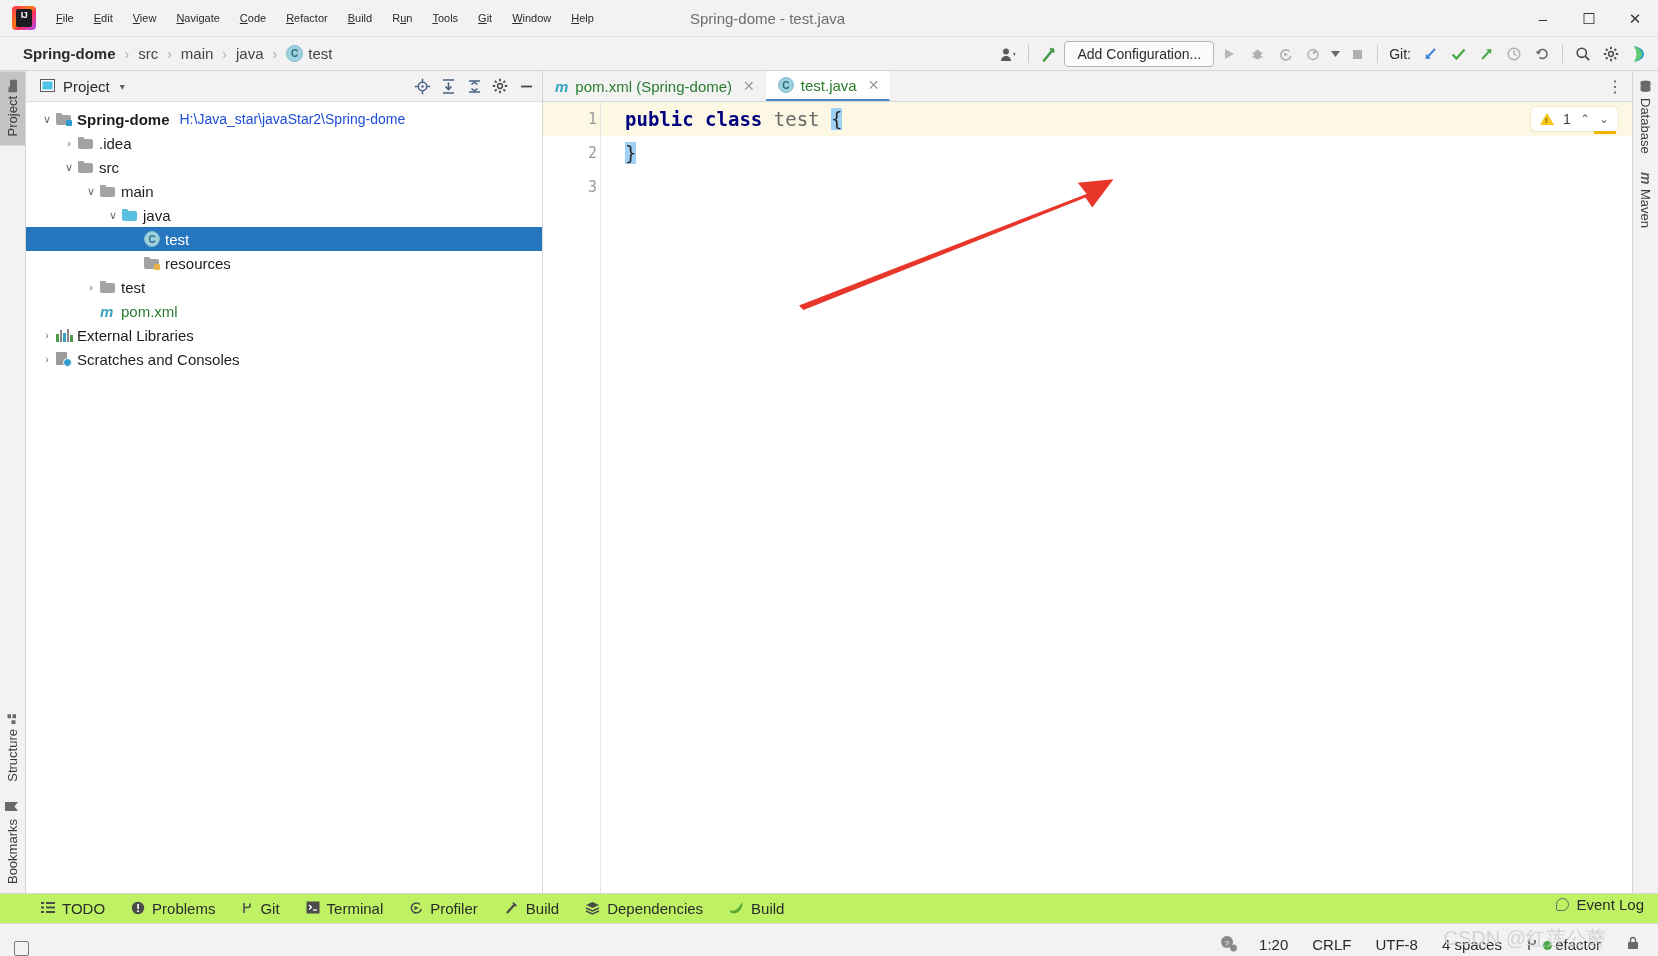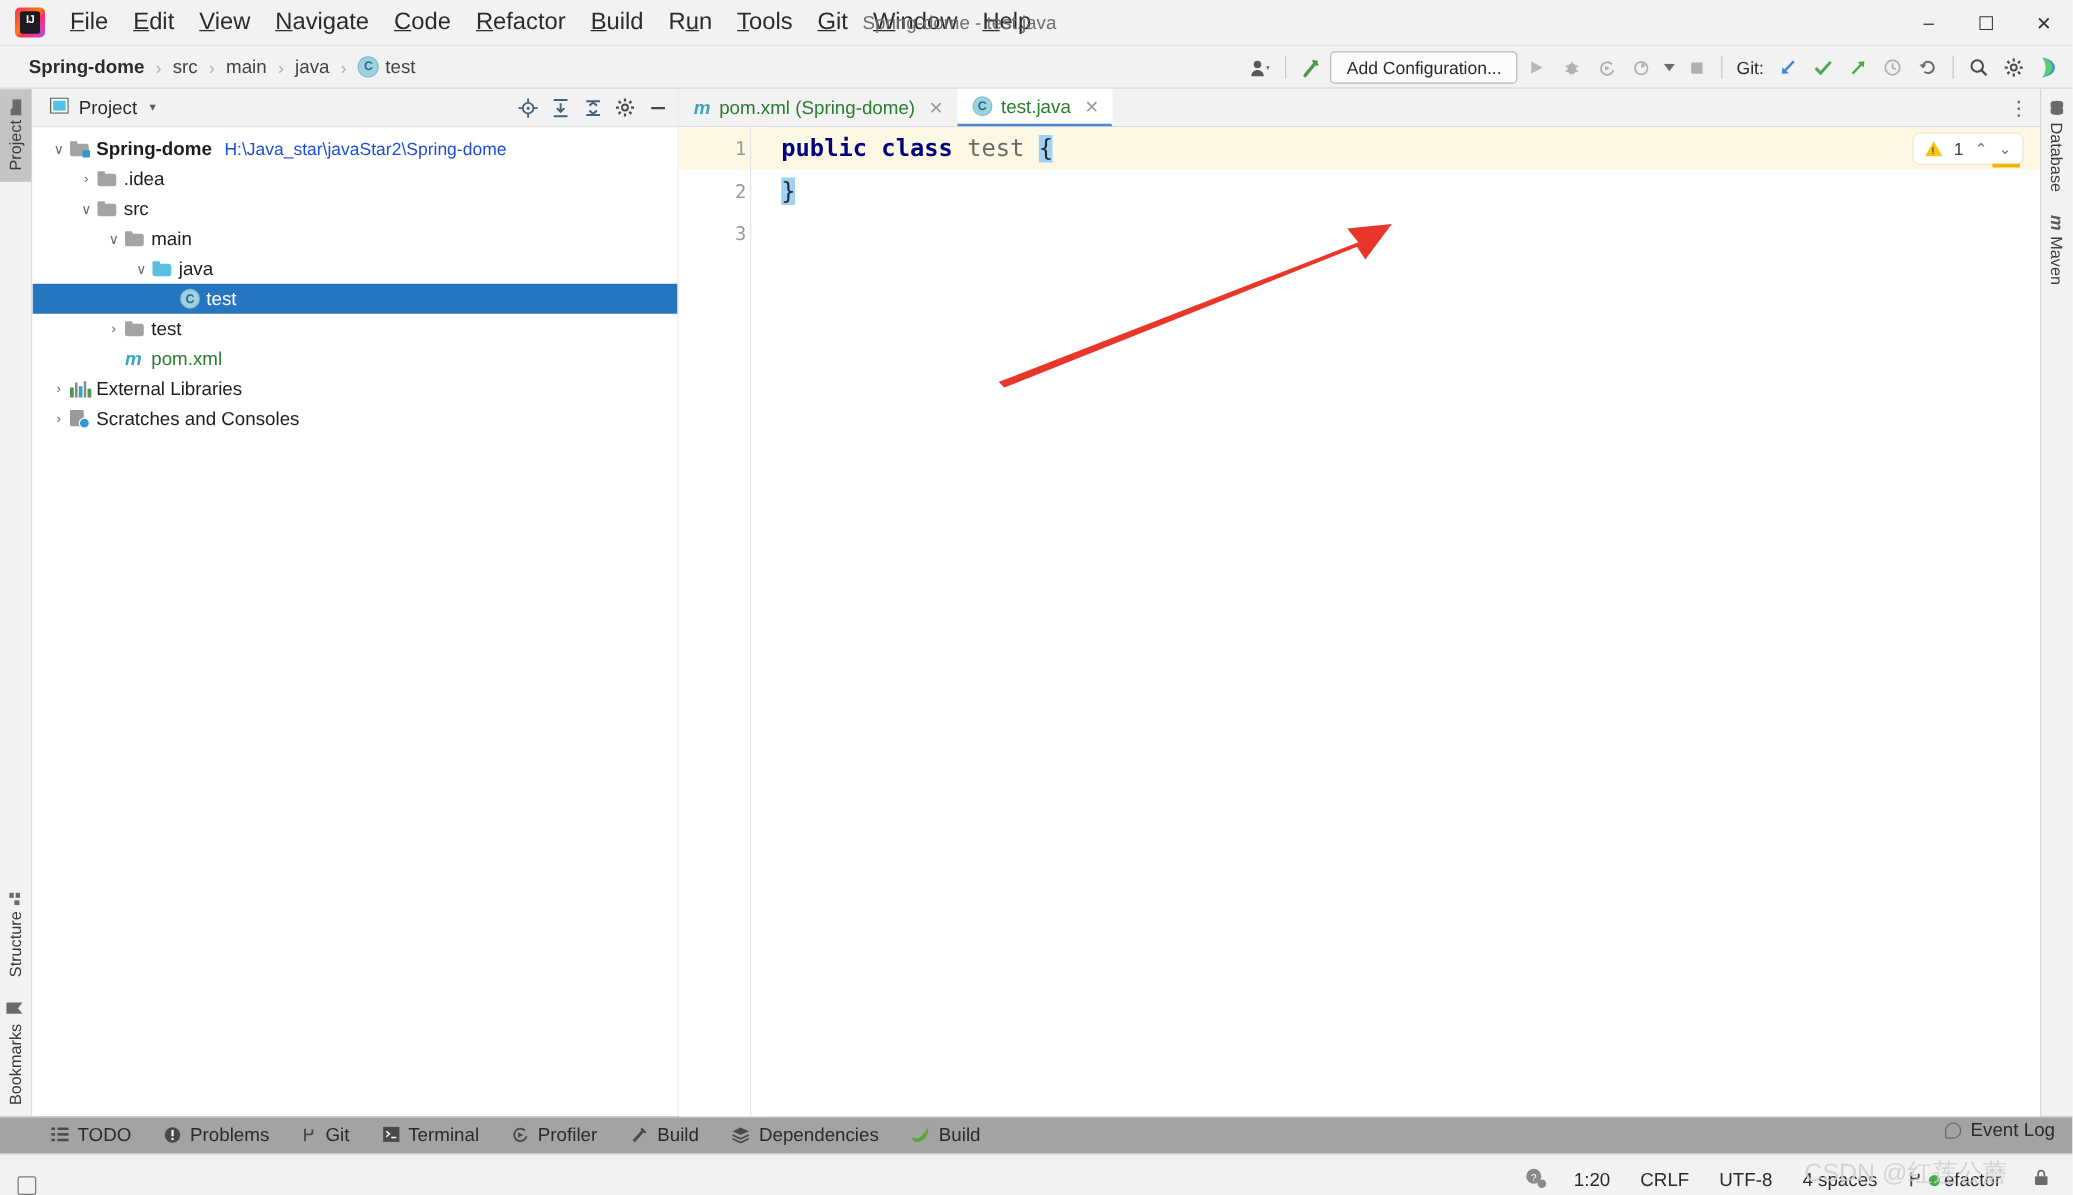--- a/index.html
+++ b/index.html
@@ -20,21 +20,21 @@
     position:relative; flex:0 0 37px;
   }
   .ij-logo { width:24px; height:24px; margin:0 10px 0 12px; position:relative; flex:0 0 24px; }
   .ij-logo .sq { position:absolute; inset:0; border-radius:4px;
      background:linear-gradient(135deg,#fe315d 0%,#f97a12 45%,#fe315d 60%,#b24bf5 100%); }
   .ij-logo .inner { position:absolute; left:4px; top:3px; right:4px; bottom:3px; background:#1b1b21; border-radius:2px; }
   .ij-logo .ij { position:absolute; left:0; right:0; top:4px; text-align:center;
      color:#fff; font-size:9px; font-weight:bold; font-family:"Liberation Sans",sans-serif; letter-spacing:-0.5px; }
   .menubar { display:flex; align-items:center; gap:0px; }
   .menu-item {
-    padding:4px 10px; font-size:19px; color:#2b2b2b; cursor:default; white-space:nowrap;
+    padding:4px 10px; font-size:11px; color:#2b2b2b; cursor:default; white-space:nowrap;
   }
   .menu-item u { text-decoration:underline; }
   .win-title {
     position:absolute; left:690px; top:0; height:37px; line-height:37px;
     font-size:15px; color:#6e6e6e; white-space:nowrap;
   }
   .wincontrols { position:absolute; right:0; top:0; height:37px; display:flex; }
   .wc { width:46px; height:37px; display:flex; align-items:center; justify-content:center;
         font-size:15px; color:#333; cursor:default; }
 
@@ -167,21 +167,21 @@
   .inspect .cnt { font-size:14px; color:#3c3c3c; }
   .inspect .chev { font-size:12px; color:#6a6a6a; }
   .inspect-underline { position:absolute; right:16px; top:29px; width:22px; height:3px; background:#f0b400; }
 
   
   .arrows { position:absolute; inset:0; pointer-events:none; }
 
   
   .bottom-tools {
     height:30px; flex:0 0 30px; display:flex; align-items:center; gap:0px;
-    background:#a3a3a3; border-top:1px solid #d6d6d6; padding-left:28px;
+    background:#bef264; border-top:1px solid #d6d6d6; padding-left:28px;
   }
   .bt { display:flex; align-items:center; gap:7px; padding:3px 13px; font-size:15px; color:#2b2b2b; cursor:default; }
   .bt .g { font-size:13px; color:#555; line-height:1; }
 
   .statusbar { height:33px; flex:0 0 33px; display:flex; align-items:flex-end;
                background:#f2f2f2; border-top:1px solid #dcdcdc; padding:0 14px 0 14px; position:relative; }
   .sb-left { display:flex; align-items:center; gap:9px; }
   .sb-right { margin-left:auto; display:flex; align-items:center; gap:18px; font-size:15px; color:#2b2b2b; }
   .sb-right .it { cursor:default; padding:2px 3px; white-space:nowrap; }
   .sb-box { width:15px; height:15px; border:1.5px solid #7a7a7a; border-radius:2px; }
@@ -477,20 +477,30 @@
             </span>
             <span class="nlabel">java</span>
           </div>
           <div class="node sel" style="padding-left: 100px;">
             <span class="arrow empty">›</span>
             <span class="nicon">
               <span class="cicon">C</span>
             </span>
             <span class="nlabel">test</span>
           </div>
+          <div class="node" style="padding-left: 100px;">
+            <span class="arrow empty">›</span>
+            <span class="nicon">
+              <span class="fld">
+                <i></i>
+                <span class="tag orange"></span>
+              </span>
+            </span>
+            <span class="nlabel">resources</span>
+          </div>
           <div class="node" style="padding-left: 56px;">
             <span class="arrow">›</span>
             <span class="nicon">
               <span class="fld">
                 <i></i>
               </span>
             </span>
             <span class="nlabel">test</span>
           </div>
           <div class="node" style="padding-left: 56px;">

